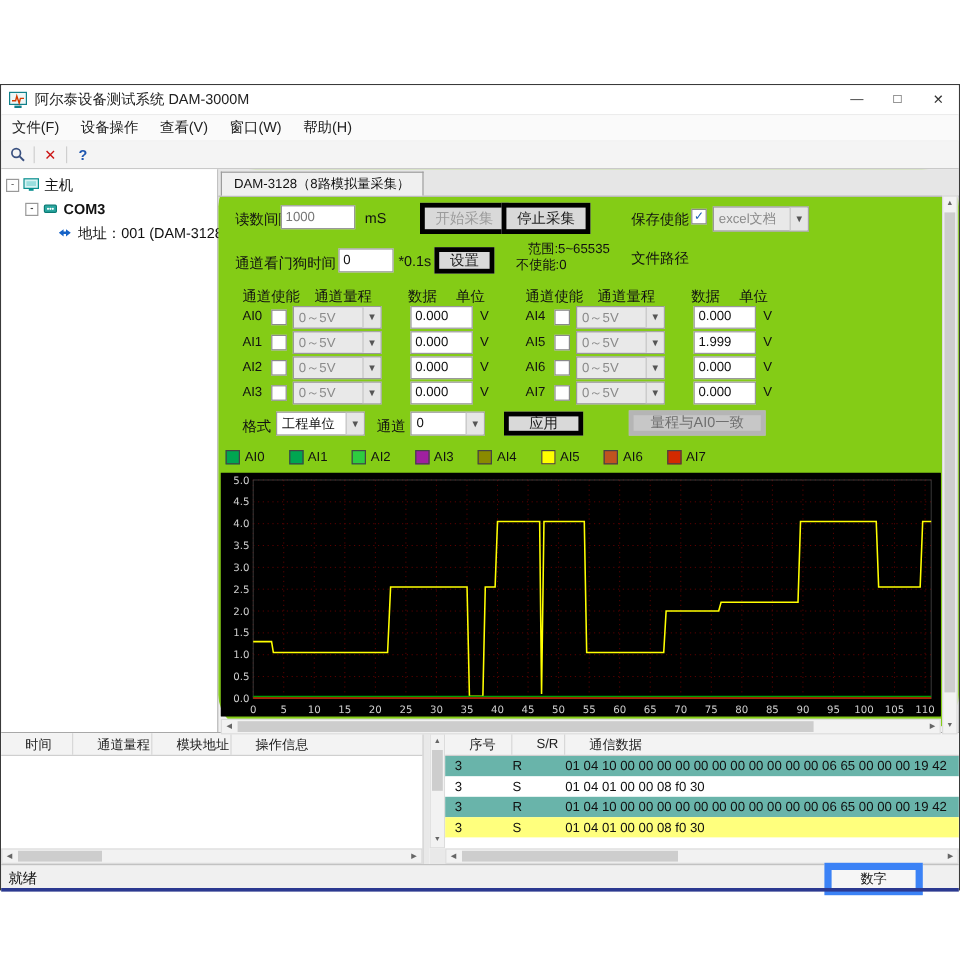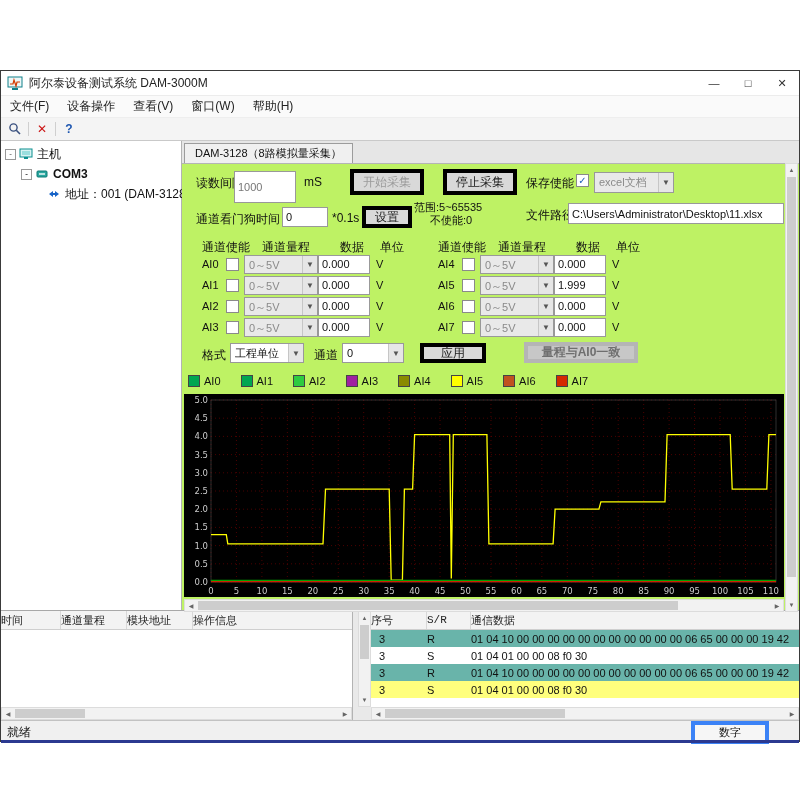--- a/index.html
+++ b/index.html
@@ -21,77 +21,77 @@
   .red-x{color:#cc1515;font-weight:bold;font-size:12px;}
   .help-q{color:#1d56b0;font-weight:bold;font-size:12px;}
   
   .middle{height:469px;display:flex;}
   .tree{width:181px;background:#fff;border-right:1px solid #b3b3b3;box-sizing:border-box;padding-top:3px;}
   .tree-item{height:20px;display:flex;align-items:center;font-size:12px;white-space:nowrap;}
   .tree-item.bold{font-weight:bold;}
   .tree-toggle{width:9px;height:9px;border:1px solid #999;background:#fff;font-size:8px;line-height:7px;
     text-align:center;color:#444;margin-right:3px;flex:0 0 auto;}
   .tree-ico{margin-right:4px;flex:0 0 auto;display:flex;}
-  .main{flex:1;position:relative;background:#bef264;}
+  .main{flex:1;position:relative;background:#84cc16;border-radius:31px;}
   .tabstrip{height:22px;background:#e6e6e6;border-bottom:1px solid #b5b5b5;display:flex;align-items:flex-end;}
   .tab{height:19px;display:flex;align-items:center;padding:0 10px;background:#f0f0f0;border:1px solid #9c9c9c;
     border-bottom:none;margin-left:2px;font-size:11px;}
   .panel{position:absolute;top:22px;left:0;width:617px;height:447px;}
   .abs{position:absolute;}
   .lbl{font-size:12px;color:#111;white-space:nowrap;}
   .sm{font-size:11px;}
   .txt{border:1px solid #999;background:#fff;font-size:11px;padding:0 3px;box-sizing:border-box;
     font-family:"Liberation Sans","DejaVu Sans",sans-serif;color:#111;}
   .txt.center{}
   .btn{display:flex;align-items:center;justify-content:center;background:#d9d9d9;border:4px solid #000000;
     font-size:12px;color:#1c1c1c;box-sizing:border-box;}
   .btn.disabled{color:#9b9b9b;}
-  .btn.gray{background:#c7c7c7;color:#6f6f6f;border-color:#b5b5b5;font-weight:bold;}
+  .btn.gray{background:#c7c7c7;color:#6f6f6f;border-color:#b5b5b5;}
   .dd{display:flex;align-items:center;justify-content:space-between;border:1px solid #999;background:#fff;
     font-size:11px;box-sizing:border-box;padding-left:4px;color:#111;}
   .dd .arrow{width:14px;align-self:stretch;display:flex;align-items:center;justify-content:center;
     background:#e6e6e6;border-left:1px solid #c6c6c6;font-size:8px;color:#555;}
   .dd.disabled{background:#e9e9e9;color:#8a8a8a;}
   .cb{width:13px;height:13px;border:1px solid #8a8a8a;background:#fff;box-sizing:border-box;display:flex;
     align-items:center;justify-content:center;font-size:10px;color:#2262b8;flex:0 0 auto;}
   .ch-row{position:absolute;height:20px;display:flex;align-items:center;}
   .ch-name{width:24px;font-size:11px;}
-  .ch-dd{width:74px;height:19px;margin:0 0 0 5px;align-items:flex-end;}
+  .ch-dd{width:74px;height:19px;margin:0 24px 0 5px;}
   .ch-val{width:52px;height:19px;margin-right:6px;}
   .legend{position:absolute;top:212px;left:6px;display:flex;gap:20px;align-items:center;}
   .legend-item{display:flex;align-items:center;gap:4px;}
   .swatch{width:12px;height:12px;border:1px solid #444;box-sizing:border-box;}
   .legend-label{font-size:11px;}
   .chart-wrap{position:absolute;top:231px;left:2px;width:600px;height:203px;background:#000;}
   
   .sb-h{display:flex;align-items:center;background:#f2f2f2;border:1px solid #dcdcdc;box-sizing:border-box;}
   .sb-v{display:flex;flex-direction:column;align-items:center;background:#f2f2f2;border:1px solid #dcdcdc;box-sizing:border-box;}
   .sb-btn{width:12px;height:12px;display:flex;align-items:center;justify-content:center;font-size:6px;color:#666;flex:0 0 auto;}
   .sb-track{flex:1;align-self:stretch;position:relative;}
   .thumb{position:absolute;background:#cdcdcd;}
   
   .bottom{height:110px;display:flex;border-top:1px solid #a8a8a8;background:#f0f0f0;box-sizing:border-box;}
   .log-panel{width:352px;display:flex;flex-direction:column;background:#fff;border-right:1px solid #b3b3b3;box-sizing:border-box;}
   .tbl-head{height:18px;display:flex;align-items:center;background:#f3f3f3;border-bottom:1px solid #cfcfcf;
     font-size:11px;color:#222;flex:0 0 auto;}
-  .th{padding-left:0;border-right:1px solid #d8d8d8;height:100%;display:flex;align-items:center;box-sizing:border-box;font-family:Liberation Mono, monospace;}
+  .th{padding-left:20px;border-right:1px solid #d8d8d8;height:100%;display:flex;align-items:center;box-sizing:border-box;}
   .bottom-split{width:5px;background:#e9e9e9;}
   .comm-panel{flex:1;display:flex;background:#fff;}
   .comm-left{width:13px;display:flex;flex-direction:column;}
   .comm-main{flex:1;display:flex;flex-direction:column;min-width:0;}
   .comm-row{height:17px;display:flex;align-items:center;font-size:11px;flex:0 0 auto;background:#fff;}
   .c-no{width:56px;padding-left:8px;box-sizing:border-box;}
   .c-sr{width:44px;}
   .c-bytes{flex:1;white-space:nowrap;overflow:hidden;}
   .corner{width:13px;height:13px;background:#e9e9e9;flex:0 0 auto;}
   
   .statusbar{height:23px;background:#f0f0f0;border-top:1px solid #c2c2c2;position:relative;display:flex;
     align-items:center;box-sizing:border-box;}
   .status-blue{position:absolute;left:0;right:0;bottom:0;height:3px;background:#2b3990;}
-  .status-box{border:4px solid #3b82f6;background:#f6f6f6;height:15px;display:flex;align-items:center;
+  .status-box{border:6px solid #3b82f6;background:#f6f6f6;height:15px;display:flex;align-items:center;
     justify-content:center;width:70px;font-size:11px;margin-right:30px;}
 </style>
 </head>
 <body>
 
 <div class="app">
 
   <div class="titlebar">
     <span class="app-icon">
       <svg width="16" height="16" viewBox="0 0 16 16">
@@ -163,39 +163,38 @@
     </div>
 
     <div class="main">
       <div class="tabstrip">
         <div class="tab">DAM-3128（8路模拟量采集）</div>
       </div>
 
       <div class="panel">
 
         <span class="abs lbl" style="left:14px;top:12px;">读数间隔</span>
-        <input class="abs txt" style="left: 52px; top: 8px; width: 62px; height: 32px; color: rgb(119, 119, 119);" readonly="" value="1000">
+        <input class="abs txt" style="left: 52px; top: 8px; width: 62px; height: 20px; color: rgb(119, 119, 119);" readonly="" value="1000">
         <span class="abs lbl" style="left:122px;top:12px;">mS</span>
         <div class="abs btn disabled" style="left:168px;top:6px;width:74px;height:26px;">开始采集</div>
-        <div class="abs btn" style="left:261px;top:6px;width:74px;height:26px;">停止采集</div>
+        <div class="abs btn" style="left:236px;top:6px;width:74px;height:26px;">停止采集</div>
         <span class="abs lbl" style="left:344px;top:12px;">保存使能</span>
         <span class="abs cb" style="left:394px;top:11px;">✓</span>
         <div class="abs dd disabled" style="left:412px;top:9px;width:80px;height:21px;">
           <span>excel文档</span>
           <span class="arrow">▼</span>
         </div>
 
         <span class="abs lbl" style="left:344px;top:44px;">文件路径</span>
-        <input class="abs txt" style="left: 386px; top: 40px; width: 216px; height: 21px;" readonly="" value="C:\Users\Administrator\Desktop\11.xlsx">
 
         <span class="abs lbl" style="left:14px;top:48px;">通道看门狗时间</span>
         <input class="abs txt" style="left: 100px; top: 44px; width: 46px; height: 20px;" readonly="" value="0">
         <span class="abs lbl" style="left:150px;top:48px;">*0.1s</span>
         <div class="abs btn" style="left:180px;top:43px;width:50px;height:22px;">设置</div>
-        <span class="abs sm" style="left:232px;top:37px;">范围:5~65535</span>
+        <span class="abs sm" style="left:258px;top:37px;">范围:5~65535</span>
         <span class="abs sm" style="left:248px;top:50px;">不使能:0</span>
 
         <span class="abs lbl" style="left:20px;top:76px;">通道使能</span>
         <span class="abs lbl" style="left:80px;top:76px;">通道量程</span>
         <span class="abs lbl" style="left:158px;top:76px;">数据</span>
         <span class="abs lbl" style="left:198px;top:76px;">单位</span>
         <span class="abs lbl" style="left:256px;top:76px;">通道使能</span>
         <span class="abs lbl" style="left:316px;top:76px;">通道量程</span>
         <span class="abs lbl" style="left:394px;top:76px;">数据</span>
         <span class="abs lbl" style="left:434px;top:76px;">单位</span>

